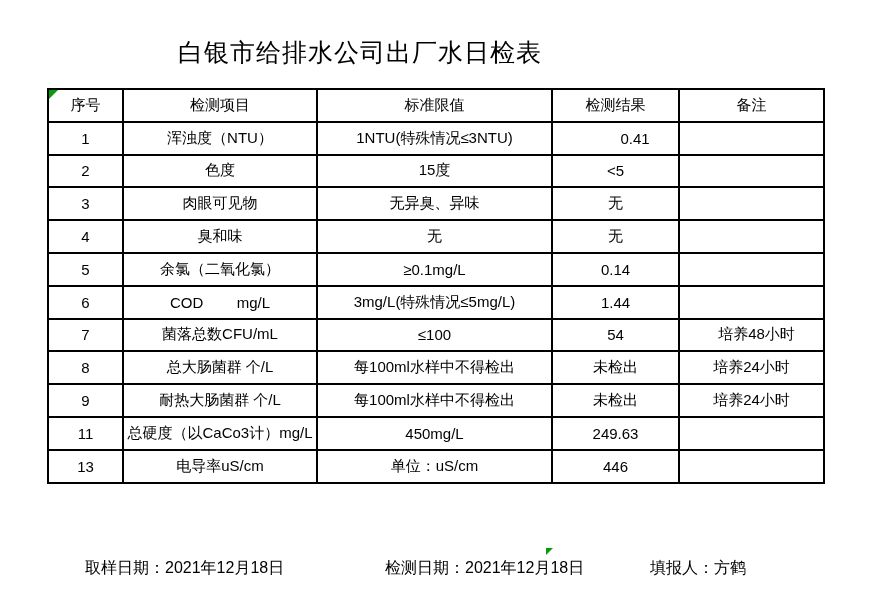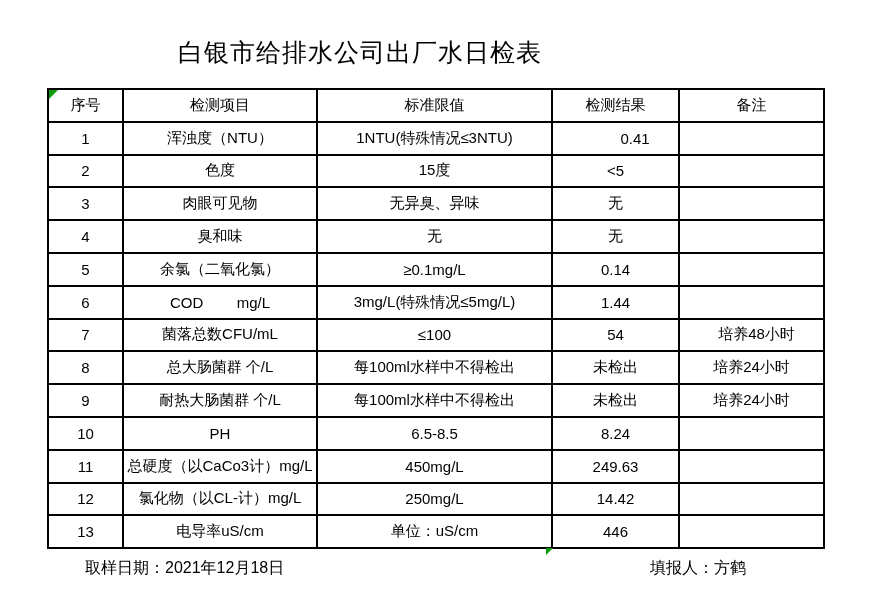--- a/index.html
+++ b/index.html
@@ -122,48 +122,35 @@
         <td style="border-color: rgb(0, 0, 0);">培养24小时</td>
       </tr>
       <tr>
         <td style="border-color: rgb(0, 0, 0);">9</td>
         <td style="border-color: rgb(0, 0, 0);">耐热大肠菌群 个/L</td>
         <td style="border-color: rgb(0, 0, 0);">每100ml水样中不得检出</td>
         <td style="border-color: rgb(0, 0, 0);">未检出</td>
         <td style="border-color: rgb(0, 0, 0);">培养24小时</td>
       </tr>
       <tr>
-        <td style="border-color: rgb(0, 0, 0);">10</td>
-        <td style="border-color: rgb(0, 0, 0);">PH</td>
-        <td style="border-color: rgb(0, 0, 0);">6.5-8.5</td>
-        <td style="border-color: rgb(0, 0, 0);">8.24</td>
-        <td style="border-color: rgb(0, 0, 0);"></td>
-      </tr>
-      <tr>
         <td style="border-color: rgb(0, 0, 0);">11</td>
         <td style="border-color: rgb(0, 0, 0);">总硬度（以CaCo3计）mg/L</td>
         <td style="border-color: rgb(0, 0, 0);">450mg/L</td>
         <td style="border-color: rgb(0, 0, 0);">249.63</td>
-        <td style="border-color: rgb(0, 0, 0);"></td>
-      </tr>
-      <tr>
-        <td style="border-color: rgb(0, 0, 0);">12</td>
-        <td style="border-color: rgb(0, 0, 0);">氯化物（以CL-计）mg/L</td>
-        <td style="border-color: rgb(0, 0, 0);">250mg/L</td>
-        <td style="border-color: rgb(0, 0, 0);">14.42</td>
         <td style="border-color: rgb(0, 0, 0);"></td>
       </tr>
       <tr>
         <td style="border-color: rgb(0, 0, 0);">13</td>
         <td style="border-color: rgb(0, 0, 0);">电导率uS/cm</td>
         <td style="border-color: rgb(0, 0, 0);">单位：uS/cm</td>
         <td style="border-color: rgb(0, 0, 0);">446</td>
         <td style="border-color: rgb(0, 0, 0);"></td>
       </tr>
     </tbody>
 </table>
 
 <div class="tri tri-below" style="border-top-color: rgb(8, 155, 10);"></div>
 
 <div class="footer">
   <span class="f-sampling">取样日期：2021年12月18日</span>
+  <span class="f-testing">检测日期：2021年12月18日</span>
   <span class="f-reporter">填报人：方鹤</span>
 </div>
 
 </body></html>

